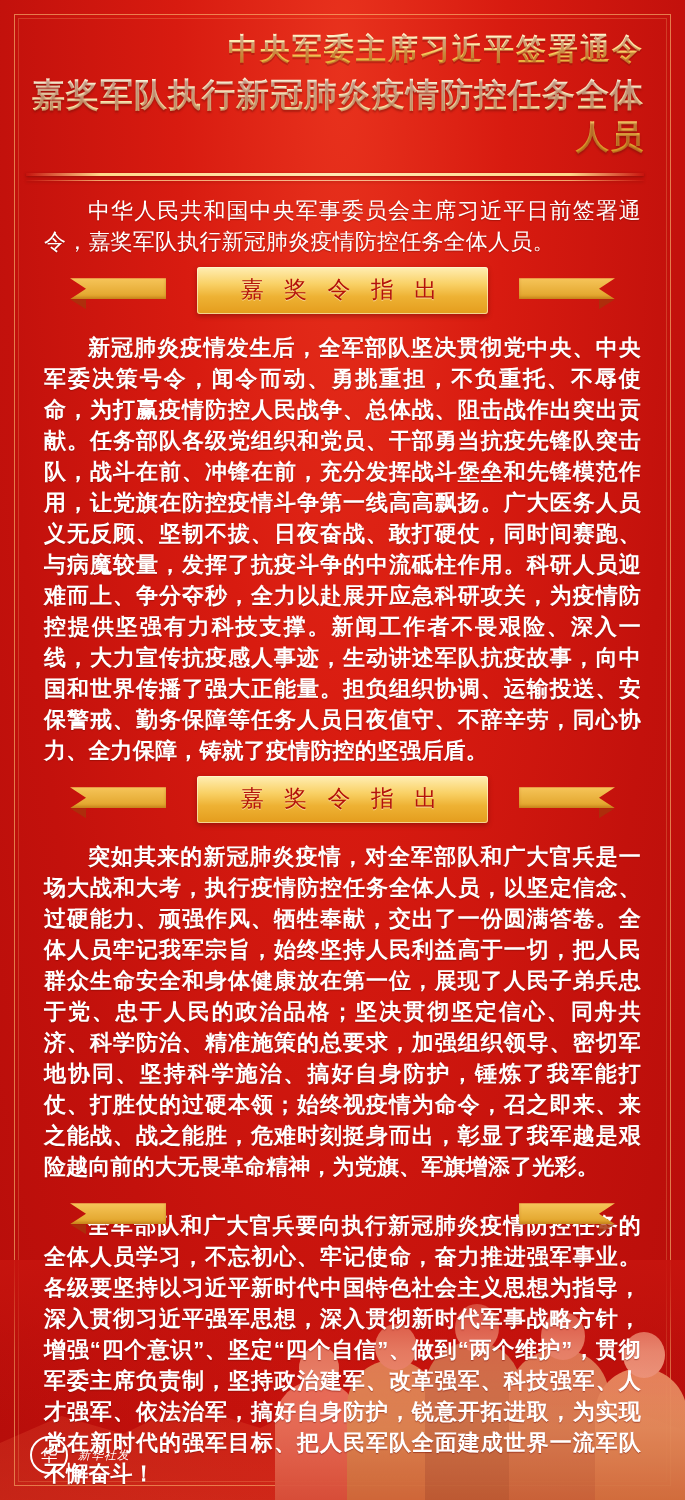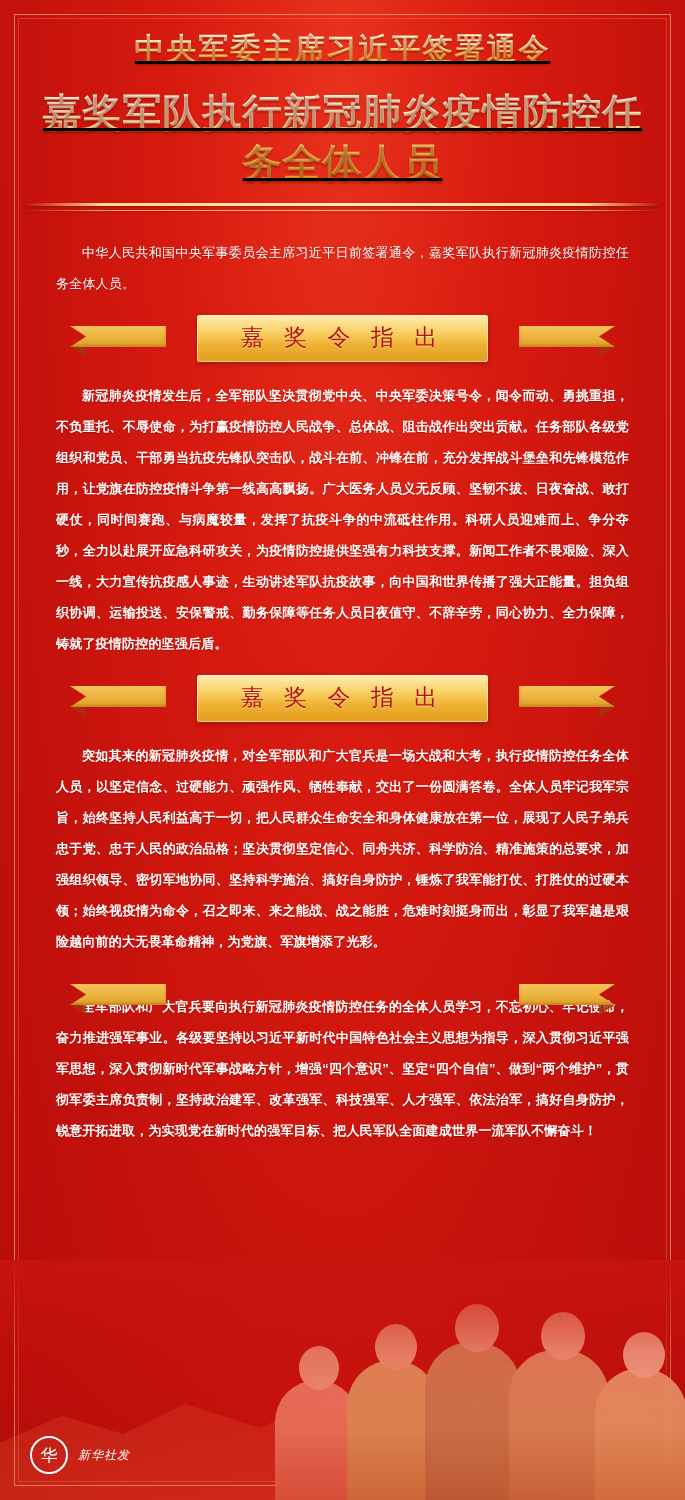--- a/index.html
+++ b/index.html
@@ -36,40 +36,39 @@
     left: 18px;
     top: 18px;
     right: 18px;
     bottom: 18px;
     border: 1px solid rgba(255, 214, 130, 0.22);
   }
 
   
   .header {
     position: relative;
-    padding: 30px 26px 10px 26px;
-    text-align: center;
-    text-decoration: underline;
+    padding: 30px 41px 10px 26px;
+    text-align: right;
   }
   .title-line1 {
     font-family: "Liberation Sans", sans-serif;
     font-weight: bold;
     font-size: 30px;
     letter-spacing: 2px;
     line-height: 1.25;
     background: linear-gradient(180deg, #fff6d8 0%, #ffe9a8 40%, #f6c75c 60%, #e0a128 100%);
     -webkit-background-clip: text;
     background-clip: text;
     color: transparent;
     text-shadow: 0 2px 0 rgba(120, 20, 8, 0.35);
   }
   .title-line2 {
-    margin-top: 20px;
+    margin-top: 6px;
     font-weight: bold;
-    font-size: 39px;
+    font-size: 33px;
     letter-spacing: 1px;
     line-height: 1.3;
     background: linear-gradient(180deg, #fffaea 0%, #ffe9a6 42%, #f4c04f 62%, #dd9a1e 100%);
     -webkit-background-clip: text;
     background-clip: text;
     color: transparent;
     text-shadow: 0 2px 2px rgba(110, 16, 6, 0.45);
   }
   .header-rule {
     margin: 14px auto 0 auto;
@@ -84,23 +83,23 @@
     opacity: 0.75;
   }
 
   
   .content {
     position: relative;
     padding: 0 40px;
     z-index: 3;
   }
   p.para {
-    margin: 16px;
+    margin: 4px;
     color: #ffffff;
-    font-size: 13px;
+    font-size: 22px;
     line-height: 31px;
     text-indent: 2em;
     text-align: justify;
     text-shadow: 0 1px 1px rgba(120, 14, 6, 0.5);
     letter-spacing: 0.2px;
   }
   .lead {
     margin-top: 24px;
     margin-bottom: 28px;
   }

